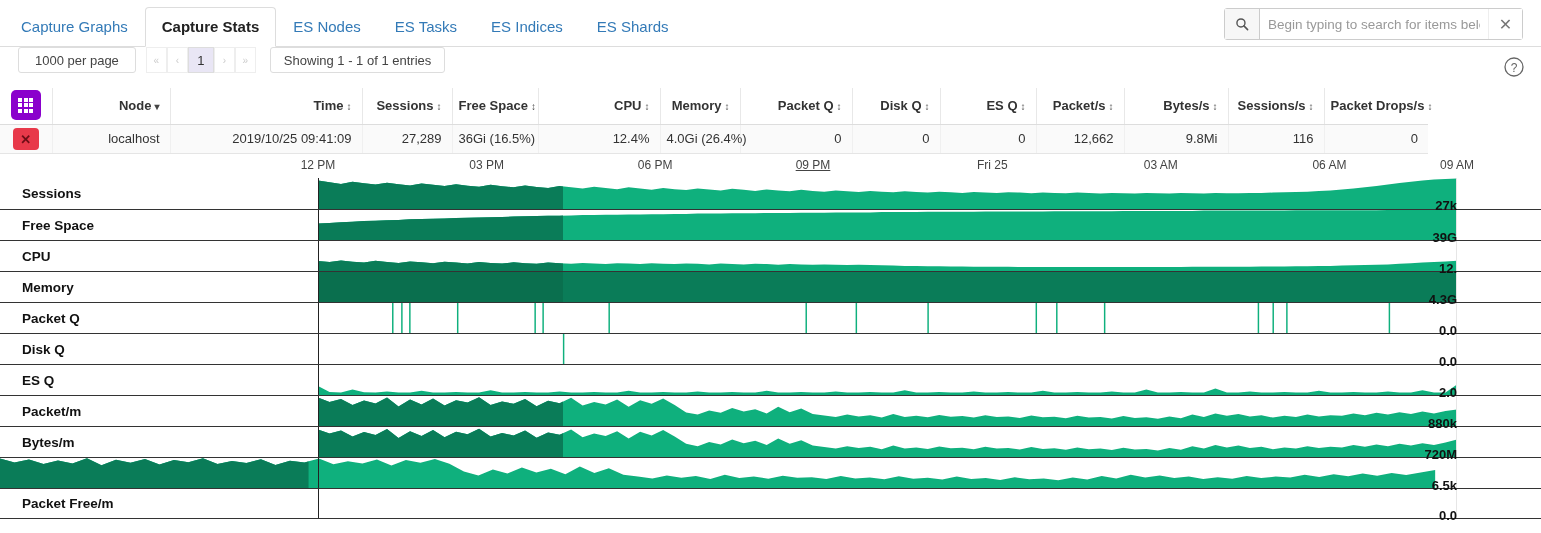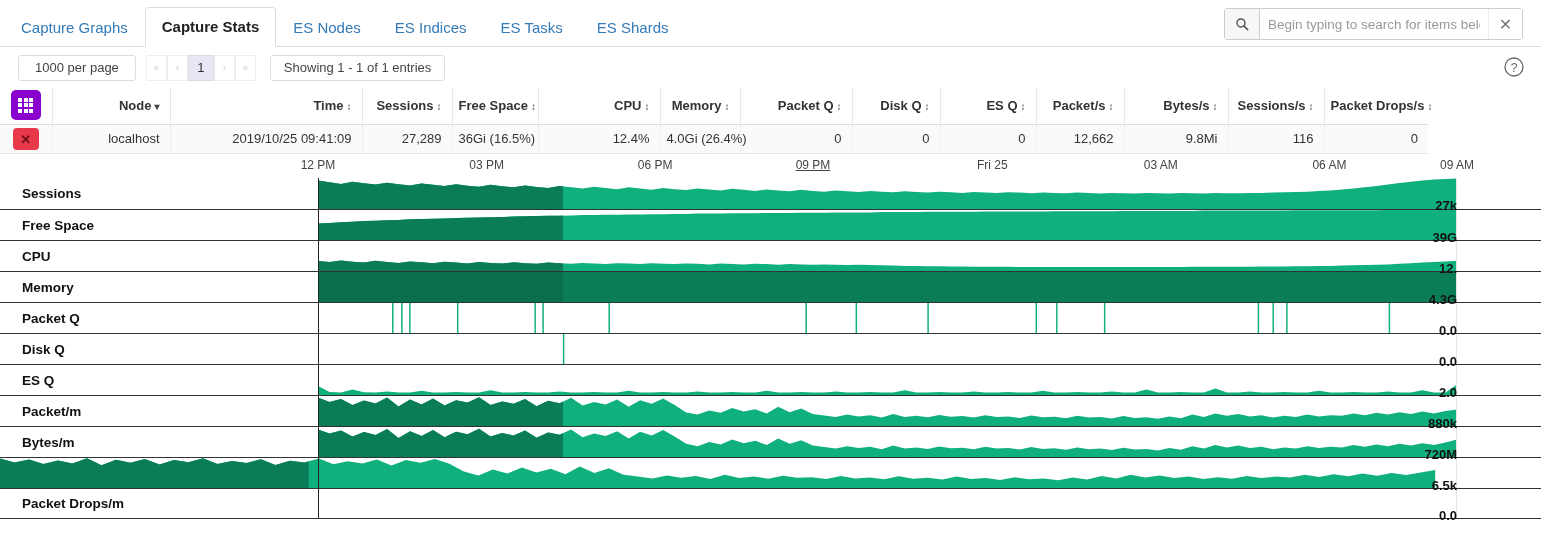--- a/index.html
+++ b/index.html
@@ -76,21 +76,20 @@
     display:flex; align-items:center; justify-content:center;
     color:#777; font-size: 16px; cursor: pointer;
     border-left: 1px solid #eee;
     background:#fff;
   }
 
   
   .pagerrow {
     height: 41px;
     display: flex;
-    align-items: center;
     padding-left: 18px;
     position: relative;
   }
   .pgroup { display: flex; align-items: stretch; height: 26px; font-size: 13px; }
   .pbox {
     border: 1px solid #ddd;
     background: #fff;
     display: flex; align-items: center; justify-content: center;
     padding: 0 13px;
     color: #444;
@@ -231,26 +230,26 @@
     pointer-events: none;
   }
   .bottomline { border-bottom: 1px solid #333; }
 </style>
 </head>
 <body>
 
 <div id="root">
 
   <div class="tabbar">
-    <div id="tabs-host" style="display:flex;align-items:center;">
+    <div id="tabs-host" style="display:flex;align-items:flex-start;">
         <div class="tab">Capture Graphs</div>
         <div class="tab active">Capture Stats</div>
         <div class="tab">ES Nodes</div>
+        <div class="tab">ES Tasks</div>
         <div class="tab">ES Indices</div>
-        <div class="tab">ES Tasks</div>
         <div class="tab">ES Shards</div>
       </div>
 
     <div class="searchwrap">
       <div class="search-btn">
         <svg width="14" height="14" viewBox="0 0 16 16">
           <circle cx="6.8" cy="6.8" r="4.6" fill="none" stroke="#555" stroke-width="1.6"></circle>
           <line x1="10.2" y1="10.2" x2="14.4" y2="14.4" stroke="#555" stroke-width="1.8" stroke-linecap="round"></line>
         </svg>
       </div>
@@ -519,21 +518,21 @@
               </clipPath>
             </defs>
             <path d="M0,100 L0.00,2.00 L9.41,15.00 L18.81,5.00 L28.22,20.00 L37.63,8.00 L47.04,18.00 L56.44,1.00 L65.85,24.00 L75.26,6.00 L84.67,16.00 L94.07,3.00 L103.48,22.00 L112.89,7.00 L122.29,14.00 L131.70,1.00 L141.11,20.00 L150.52,10.00 L159.92,17.00 L169.33,4.00 L178.74,23.00 L188.14,9.00 L197.55,15.00 L206.96,2.00 L216.37,21.00 L225.77,11.00 L235.18,18.00 L244.59,5.00 L254.00,25.00 L263.40,7.00 L272.81,16.00 L282.22,3.00 L291.62,19.00 L301.03,45.00 L310.44,58.00 L319.85,38.00 L329.25,52.00 L338.66,32.00 L348.07,48.00 L357.47,36.00 L366.88,54.00 L376.29,28.00 L385.70,50.00 L395.10,34.00 L404.51,56.00 L413.92,62.00 L423.33,68.00 L432.73,58.00 L442.14,66.00 L451.55,60.00 L460.95,70.00 L470.36,56.00 L479.77,67.00 L489.18,62.00 L498.58,69.00 L507.99,59.00 L517.40,66.00 L526.81,64.00 L536.21,70.00 L545.62,60.00 L555.03,68.00 L564.43,65.00 L573.84,71.00 L583.25,61.00 L592.66,69.00 L602.06,66.00 L611.47,72.00 L620.88,62.00 L630.28,70.00 L639.69,67.00 L649.10,73.00 L658.51,64.00 L667.91,71.00 L677.32,68.00 L686.73,74.00 L696.14,65.00 L705.54,72.00 L714.95,60.00 L724.36,68.00 L733.76,56.00 L743.17,65.00 L752.58,58.00 L761.99,67.00 L771.39,62.00 L780.80,70.00 L790.21,64.00 L799.62,69.00 L809.02,60.00 L818.43,67.00 L827.84,62.00 L837.24,65.00 L846.65,56.00 L856.06,63.00 L865.47,54.00 L874.87,61.00 L884.28,52.00 L893.69,59.00 L903.09,50.00 L912.50,57.00 L921.91,48.00 L931.32,40.00 L931.32,100 Z" fill="#0a7c58" clip-path="url(#clip9)"></path>
           </svg>
         </div>
         <div class="sparkval">6.5k</div>
         <div class="axisline"></div>
         <div class="endline"></div>
       </div>
       <div class="sparkrow bottomline">
-        <div class="sparklabel">Packet Drops/m</div>
+        <div class="sparklabel">Packet Free/m</div>
         <div class="sparkplot">
           <svg viewBox="0 0 1000 100" preserveAspectRatio="none"></svg>
         </div>
         <div class="sparkval">0.0</div>
         <div class="axisline"></div>
         <div class="endline"></div>
       </div>
     </div>
 
 </div>

